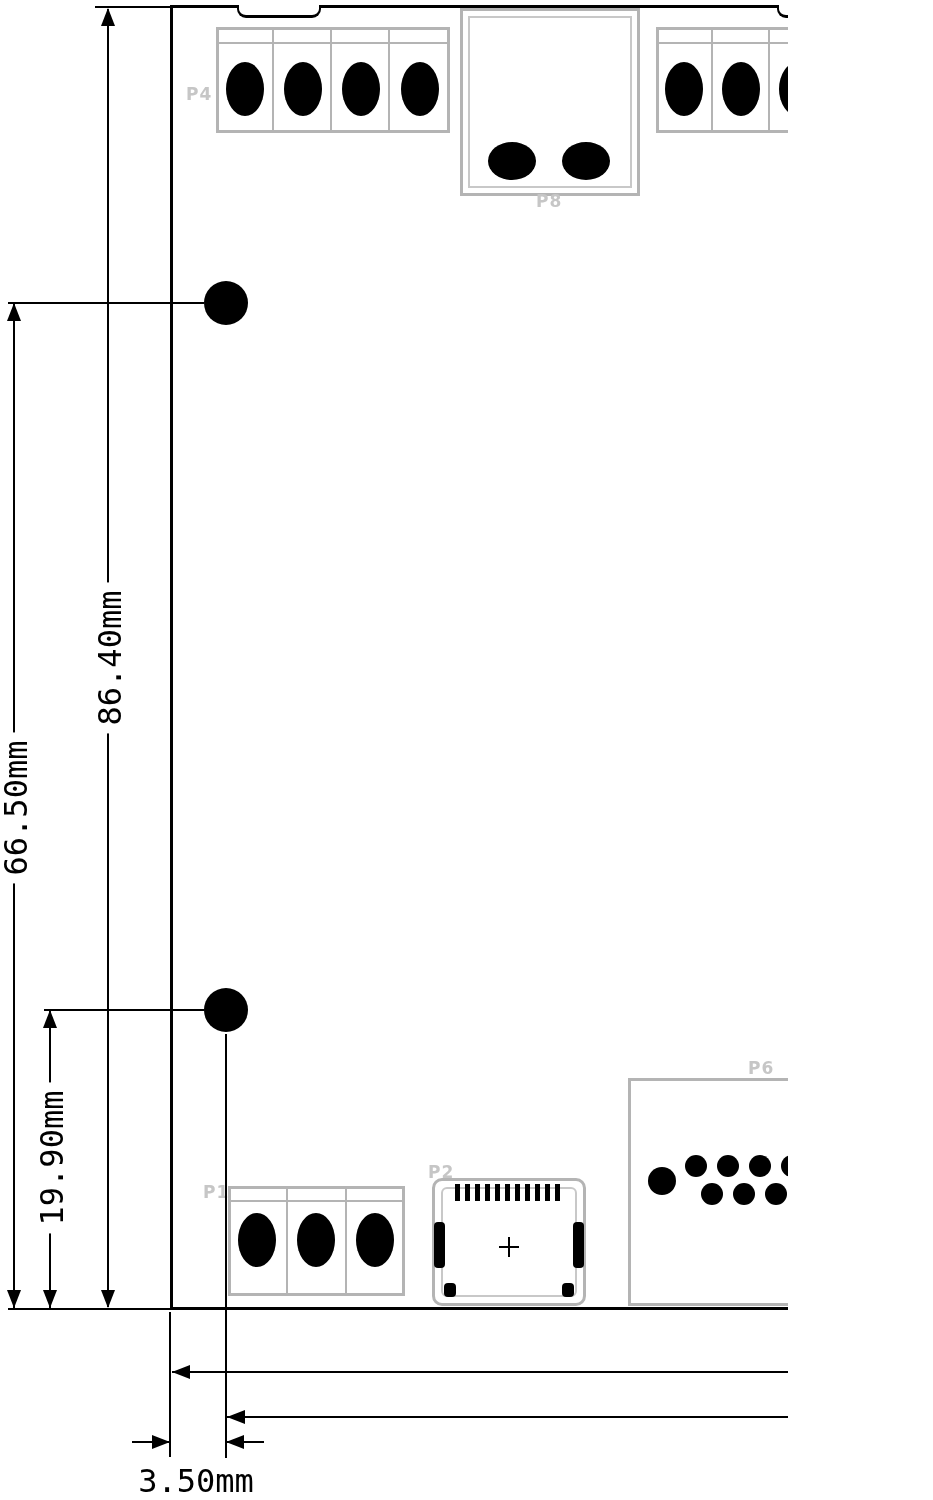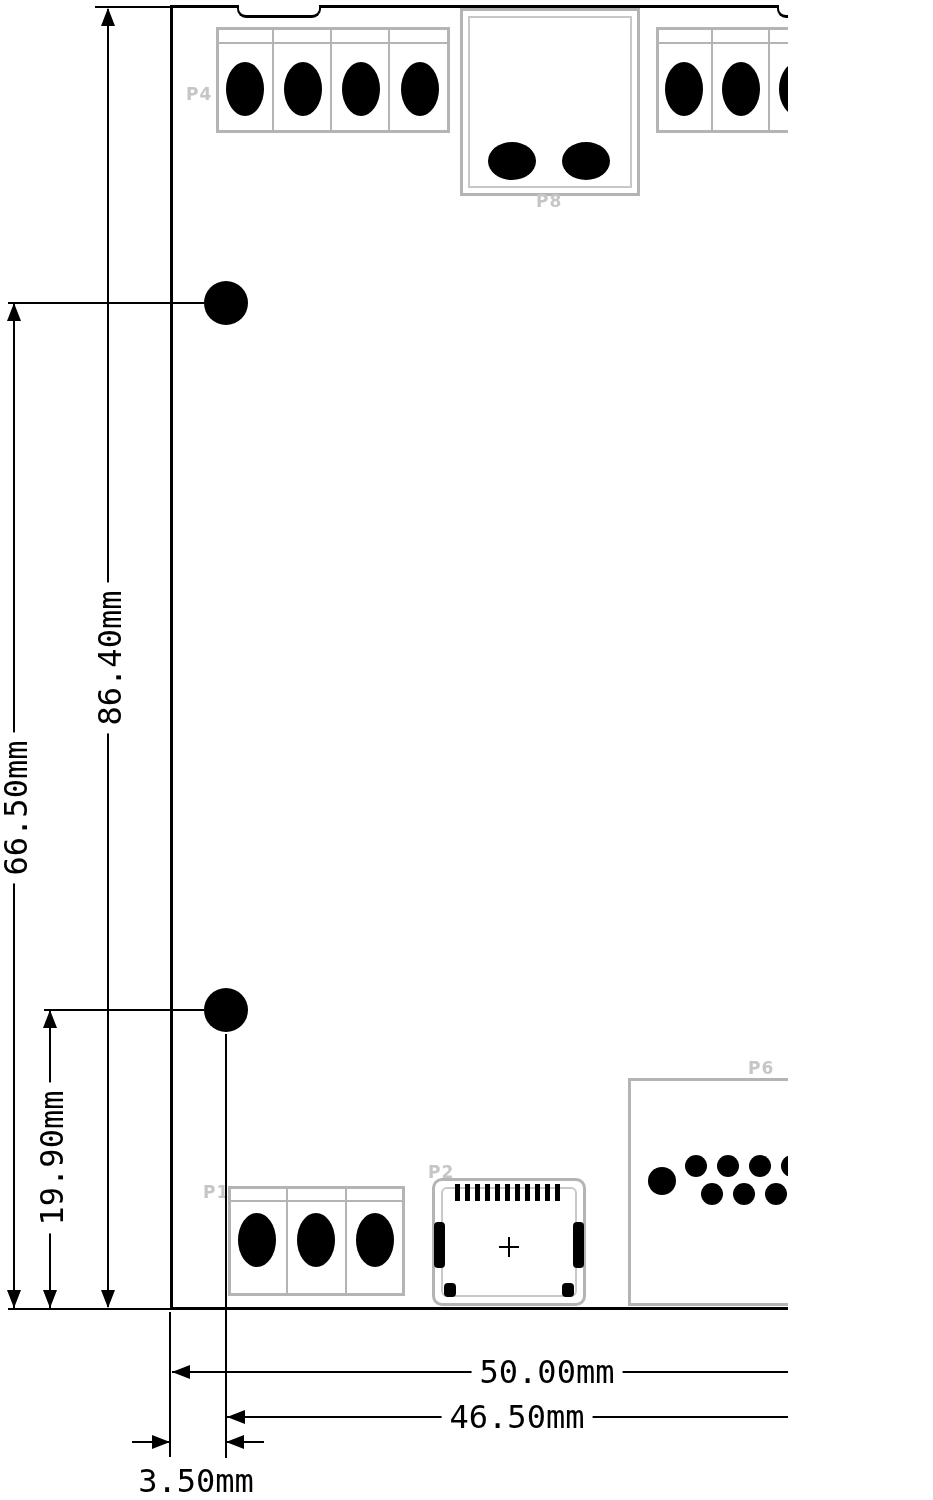--- a/index.html
+++ b/index.html
@@ -132,28 +132,26 @@
   <div class="abs arr down" style="left:43px;top:1290px;"></div>
   <div class="abs dim vert" style="left:52px;top:1158px;">19.90mm</div>
 
   <div class="abs dl" style="left:8px;top:1308px;width:164px;height:2px;"></div>
 
   <div class="abs dl" style="left:169px;top:1312px;width:2px;height:145px;"></div>
   <div class="abs dl" style="left:922px;top:1312px;width:2px;height:75px;"></div>
   <div class="abs dl" style="left:172px;top:1371px;width:751px;height:2px;"></div>
   <div class="abs arr left" style="left:172px;top:1365px;"></div>
   <div class="abs arr right" style="left:905px;top:1365px;"></div>
-  <div class="abs dim" style="left:547px;top:1372px;">50.00mm</div>
 
   <div class="abs dl" style="left:225px;top:1034px;width:2px;height:424px;"></div>
   <div class="abs dl" style="left:875px;top:1034px;width:2px;height:394px;"></div>
   <div class="abs dl" style="left:227px;top:1416px;width:649px;height:2px;"></div>
   <div class="abs arr left" style="left:227px;top:1410px;"></div>
   <div class="abs arr right" style="left:858px;top:1410px;"></div>
-  <div class="abs dim" style="left:517px;top:1417px;">46.50mm</div>
 
   <div class="abs dl" style="left:132px;top:1441px;width:38px;height:2px;"></div>
   <div class="abs dl" style="left:226px;top:1441px;width:38px;height:2px;"></div>
   <div class="abs arr right" style="left:152px;top:1435px;"></div>
   <div class="abs arr left" style="left:226px;top:1435px;"></div>
   <div class="abs dim" style="left:196px;top:1481px;">3.50mm</div>
 
 </div>
 
 </body></html>

